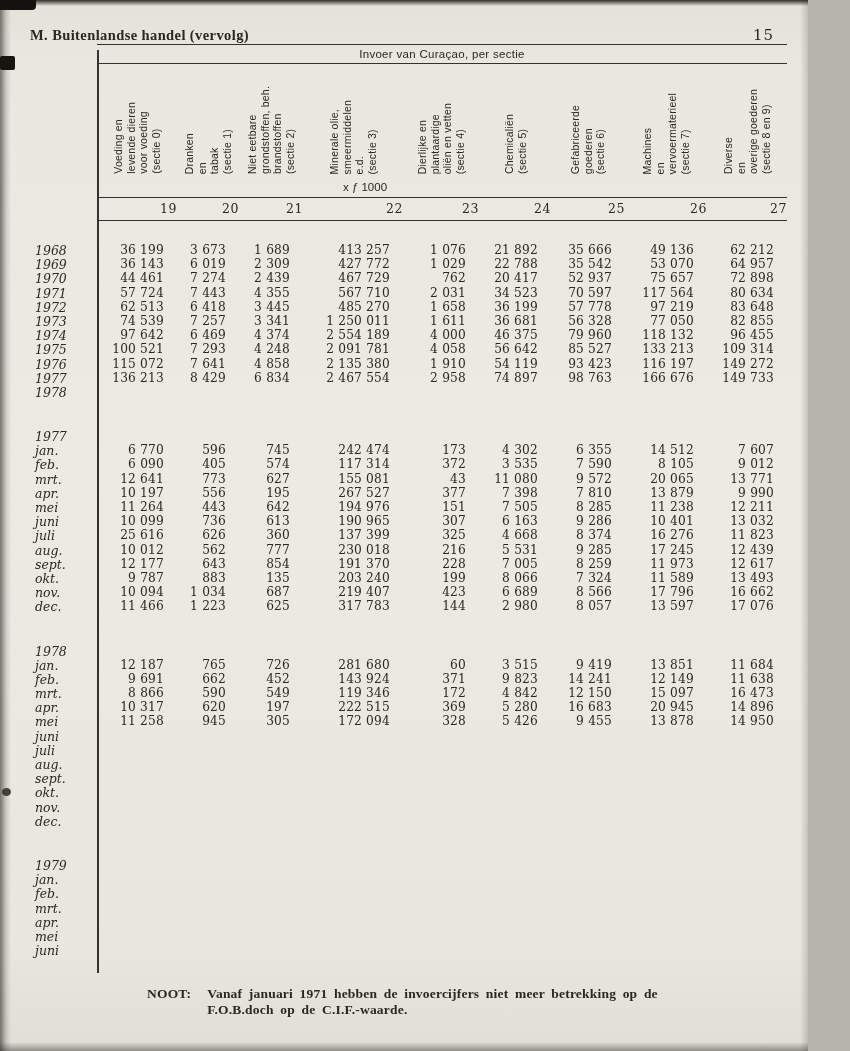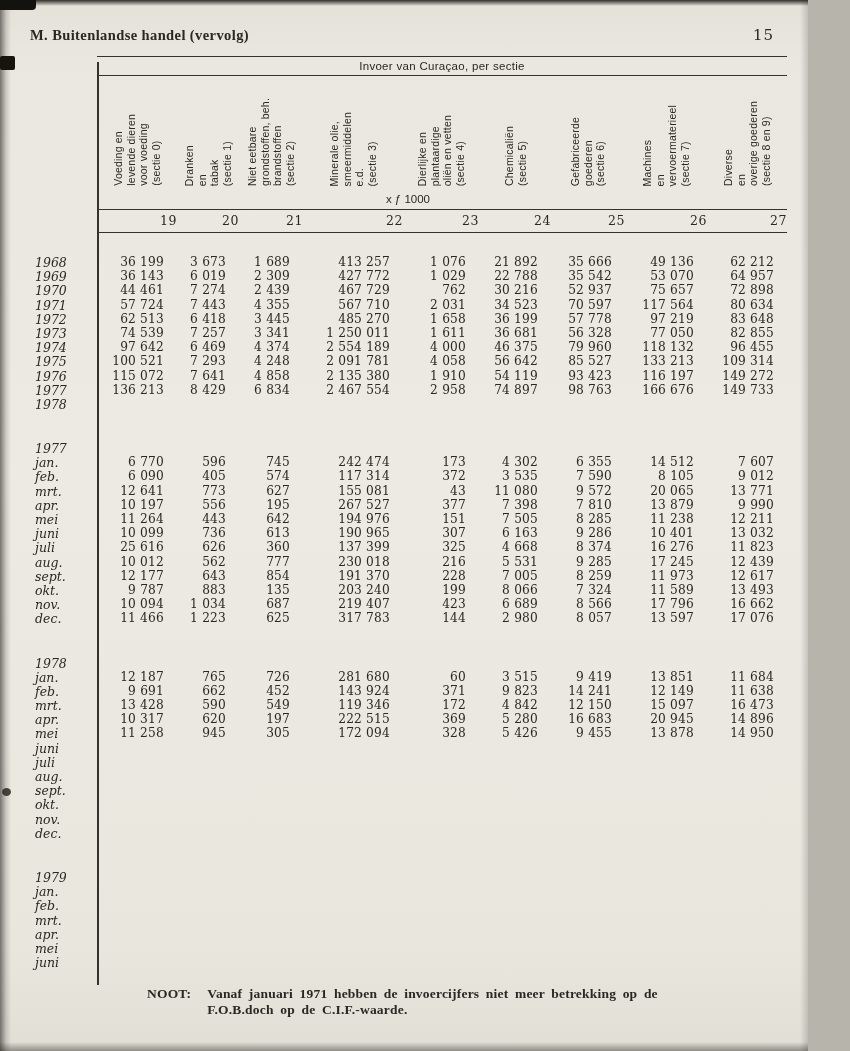--- a/index.html
+++ b/index.html
@@ -22,31 +22,31 @@
   .mark1      { position:absolute; left:0; top:56px; width:15px; height:14px; background:#16140f; border-radius:2px; }
   .mark2      { position:absolute; left:2px; top:788px; width:9px; height:8px; background:#2b2821; border-radius:50%; opacity:.85; }
 
   
   .doc-header { position:absolute; top:26px; left:30px; right:34px;
                 display:flex; justify-content:space-between; align-items:baseline; }
   .doc-title  { font:bold 14.5px "Liberation Serif", serif; letter-spacing:.4px; }
   .page-num   { font:15px "DejaVu Serif", serif; letter-spacing:1px; }
 
   
-  .table { position:absolute; left:30px; top:56px; width:757px; }
+  .table { position:absolute; left:30px; top:44px; width:757px; }
   .vline { position:absolute; left:67px; top:6px; width:1.5px; height:923px; background:#34322c; }
   .rule  { margin-left:67px; width:690px; border-top:1.5px solid #34322c; height:0; }
   .title-row { margin-left:67px; width:690px; text-align:center;
                font:11.5px "Liberation Sans", sans-serif; letter-spacing:.3px; padding:3px 0 3px; }
   .grid { display:grid; grid-template-columns:67px 80px 62px 64px 100px 76px 72px 74px 82px 80px; }
   .headers { height:104px; align-items:end; padding:6px 0 4px; }
   .col-header { display:flex; justify-content:center; align-items:flex-end; height:100%; }
   .vtext { writing-mode:vertical-rl; transform:rotate(180deg); white-space:pre;
            font:10.5px "Liberation Sans", sans-serif; line-height:12.5px; letter-spacing:.2px; }
-  .unit { margin-left:270px; width:130px; text-align:right;
+  .unit { margin-left:270px; width:130px; text-align:center;
           font:11.5px "Liberation Sans", sans-serif; padding:3px 0 4px; }
   .colnums { font:12.5px "DejaVu Serif", serif; padding:3px 0 4px; }
   .colnum { text-align:right; letter-spacing:.5px; }
   .table-body { padding-top:22px; }
   .section { margin-bottom:0; }
   .section:not(:last-child) { margin-bottom:30px; }
   .row { height:14.2px; line-height:14.2px; }
   .rowlabel { font:italic 12.5px "DejaVu Serif", serif; padding-left:5px; white-space:nowrap; }
   .cell { font:12.2px "DejaVu Serif", serif; text-align:right; padding-right:13px;
           letter-spacing:.2px; white-space:nowrap; }
@@ -172,21 +172,21 @@
             <div class="cell">53 070</div>
             <div class="cell">64 957</div>
           </div>
           <div class="grid row">
             <div class="rowlabel">1970</div>
             <div class="cell">44 461</div>
             <div class="cell">7 274</div>
             <div class="cell">2 439</div>
             <div class="cell">467 729</div>
             <div class="cell">762</div>
-            <div class="cell">30 216</div>
+            <div class="cell">20 417</div>
             <div class="cell">52 937</div>
             <div class="cell">75 657</div>
             <div class="cell">72 898</div>
           </div>
           <div class="grid row">
             <div class="rowlabel">1971</div>
             <div class="cell">57 724</div>
             <div class="cell">7 443</div>
             <div class="cell">4 355</div>
             <div class="cell">567 710</div>
@@ -471,21 +471,21 @@
             <div class="cell">452</div>
             <div class="cell">143 924</div>
             <div class="cell">371</div>
             <div class="cell">9 823</div>
             <div class="cell">14 241</div>
             <div class="cell">12 149</div>
             <div class="cell">11 638</div>
           </div>
           <div class="grid row">
             <div class="rowlabel">mrt.</div>
-            <div class="cell">13 428</div>
+            <div class="cell">8 866</div>
             <div class="cell">590</div>
             <div class="cell">549</div>
             <div class="cell">119 346</div>
             <div class="cell">172</div>
             <div class="cell">4 842</div>
             <div class="cell">12 150</div>
             <div class="cell">15 097</div>
             <div class="cell">16 473</div>
           </div>
           <div class="grid row">

